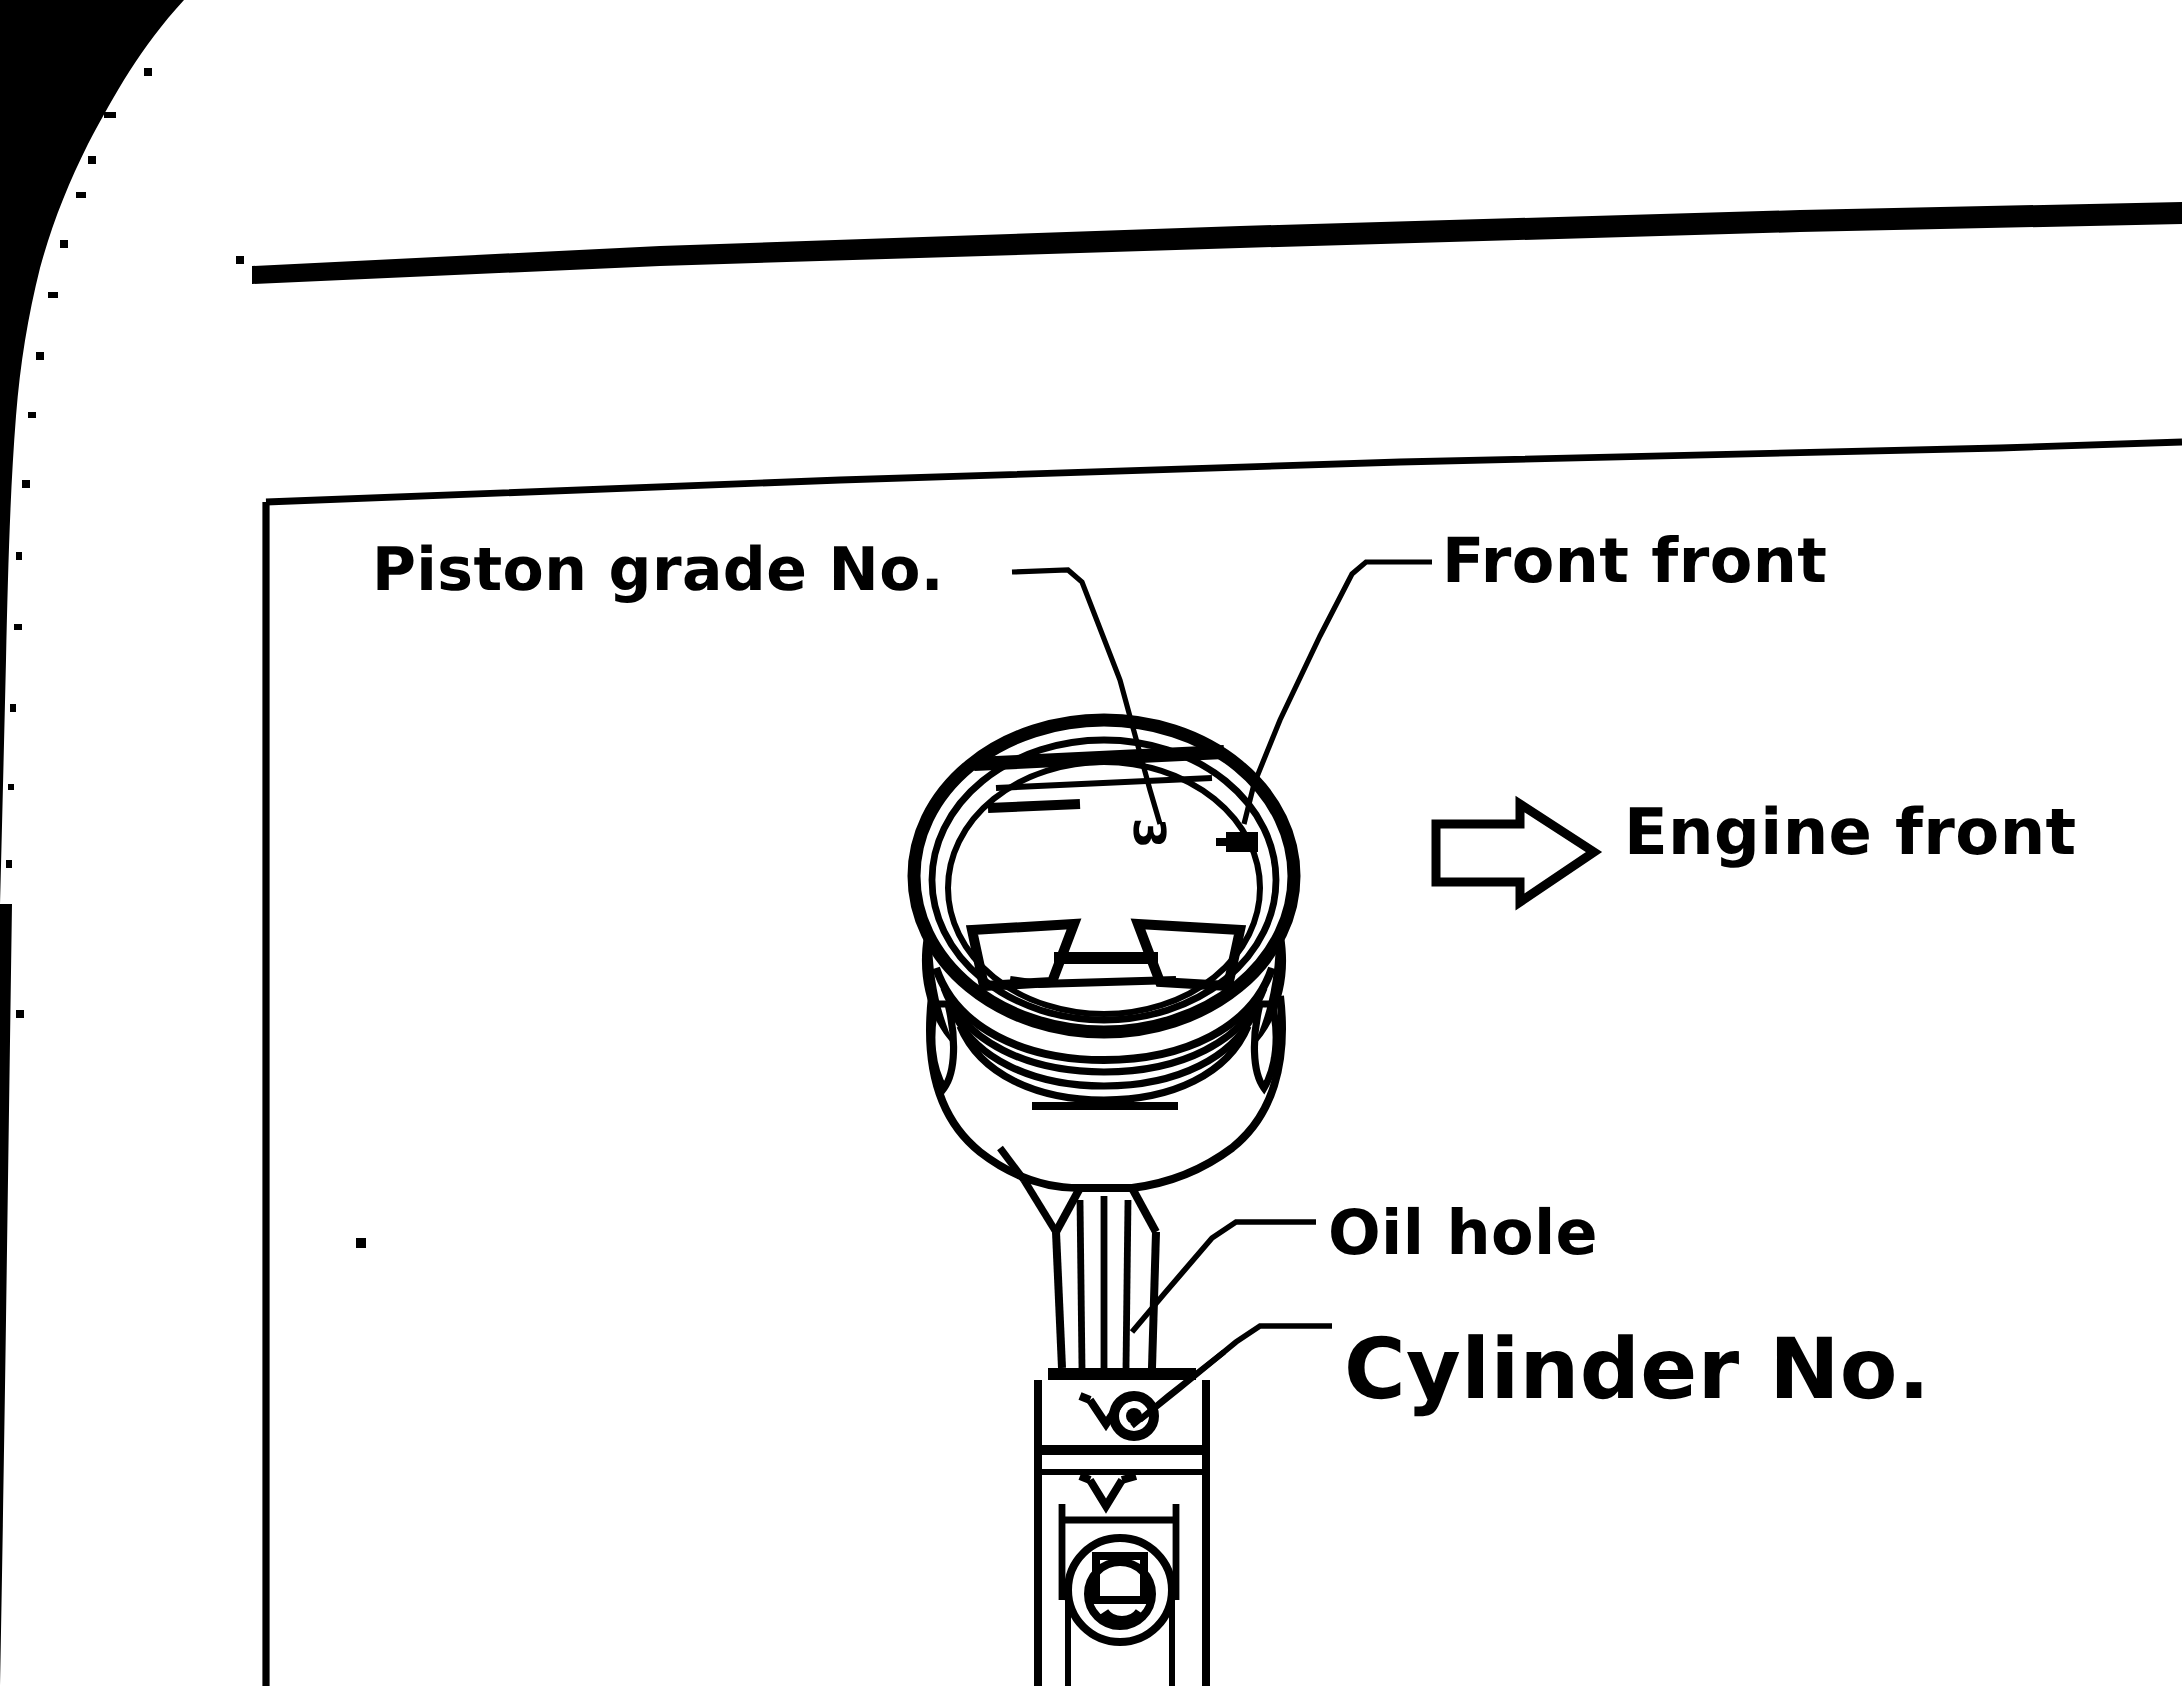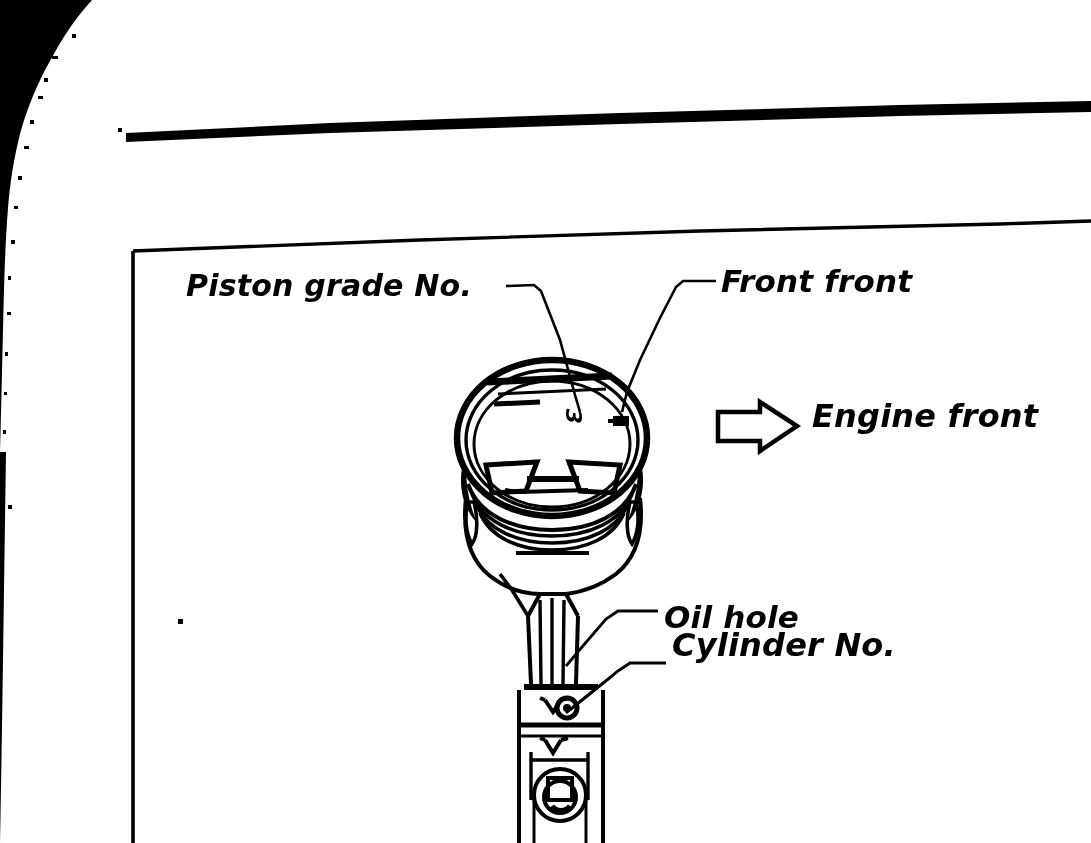--- a/index.html
+++ b/index.html
@@ -1,32 +1,32 @@
 <!DOCTYPE html>
 <html><head>
 <meta charset="utf-8">
 <style>
   html,body{margin:0;padding:0;background:#ffffff;}
   body{
     width:1091px;height:843px;position:relative;overflow:hidden;
     font-family:"Liberation Sans","DejaVu Sans",sans-serif;
     background:#fff;color:#000;
   }
-  #stage{position:absolute;inset:0;width:1091px;height:843px;font-style:italic;}
+  #stage{position:absolute;inset:0;width:1091px;height:843px;}
   .svgwrap{position:absolute;left:0;top:0;width:1091px;height:843px;}
   .lbl{
     position:absolute;white-space:nowrap;color:#000;
     font-family:"DejaVu Sans","Liberation Sans",sans-serif;
     font-weight:600;letter-spacing:.2px;
   }
   #lbl-piston-grade{left:186px;top:268px;font-size:30px;}
   #lbl-front-mark{left:721px;top:263px;font-size:31px;}
   #lbl-engine-front{left:812px;top:397px;font-size:32px;}
   #lbl-oil-hole{left:664px;top:599px;font-size:31px;}
-  #lbl-cylinder-no{left:672px;top:626px;font-size:32px;}
+  #lbl-cylinder-no{left:672px;top:660px;font-size:42px;}
   .pistongrade-digit{
     position:absolute;left:566px;top:404px;font-size:22px;font-weight:700;
     transform:rotate(90deg);transform-origin:50% 50%;
     font-family:"DejaVu Sans","Liberation Sans",sans-serif;
   }
 </style>
 </head>
 <body>
 
 <div id="stage">

